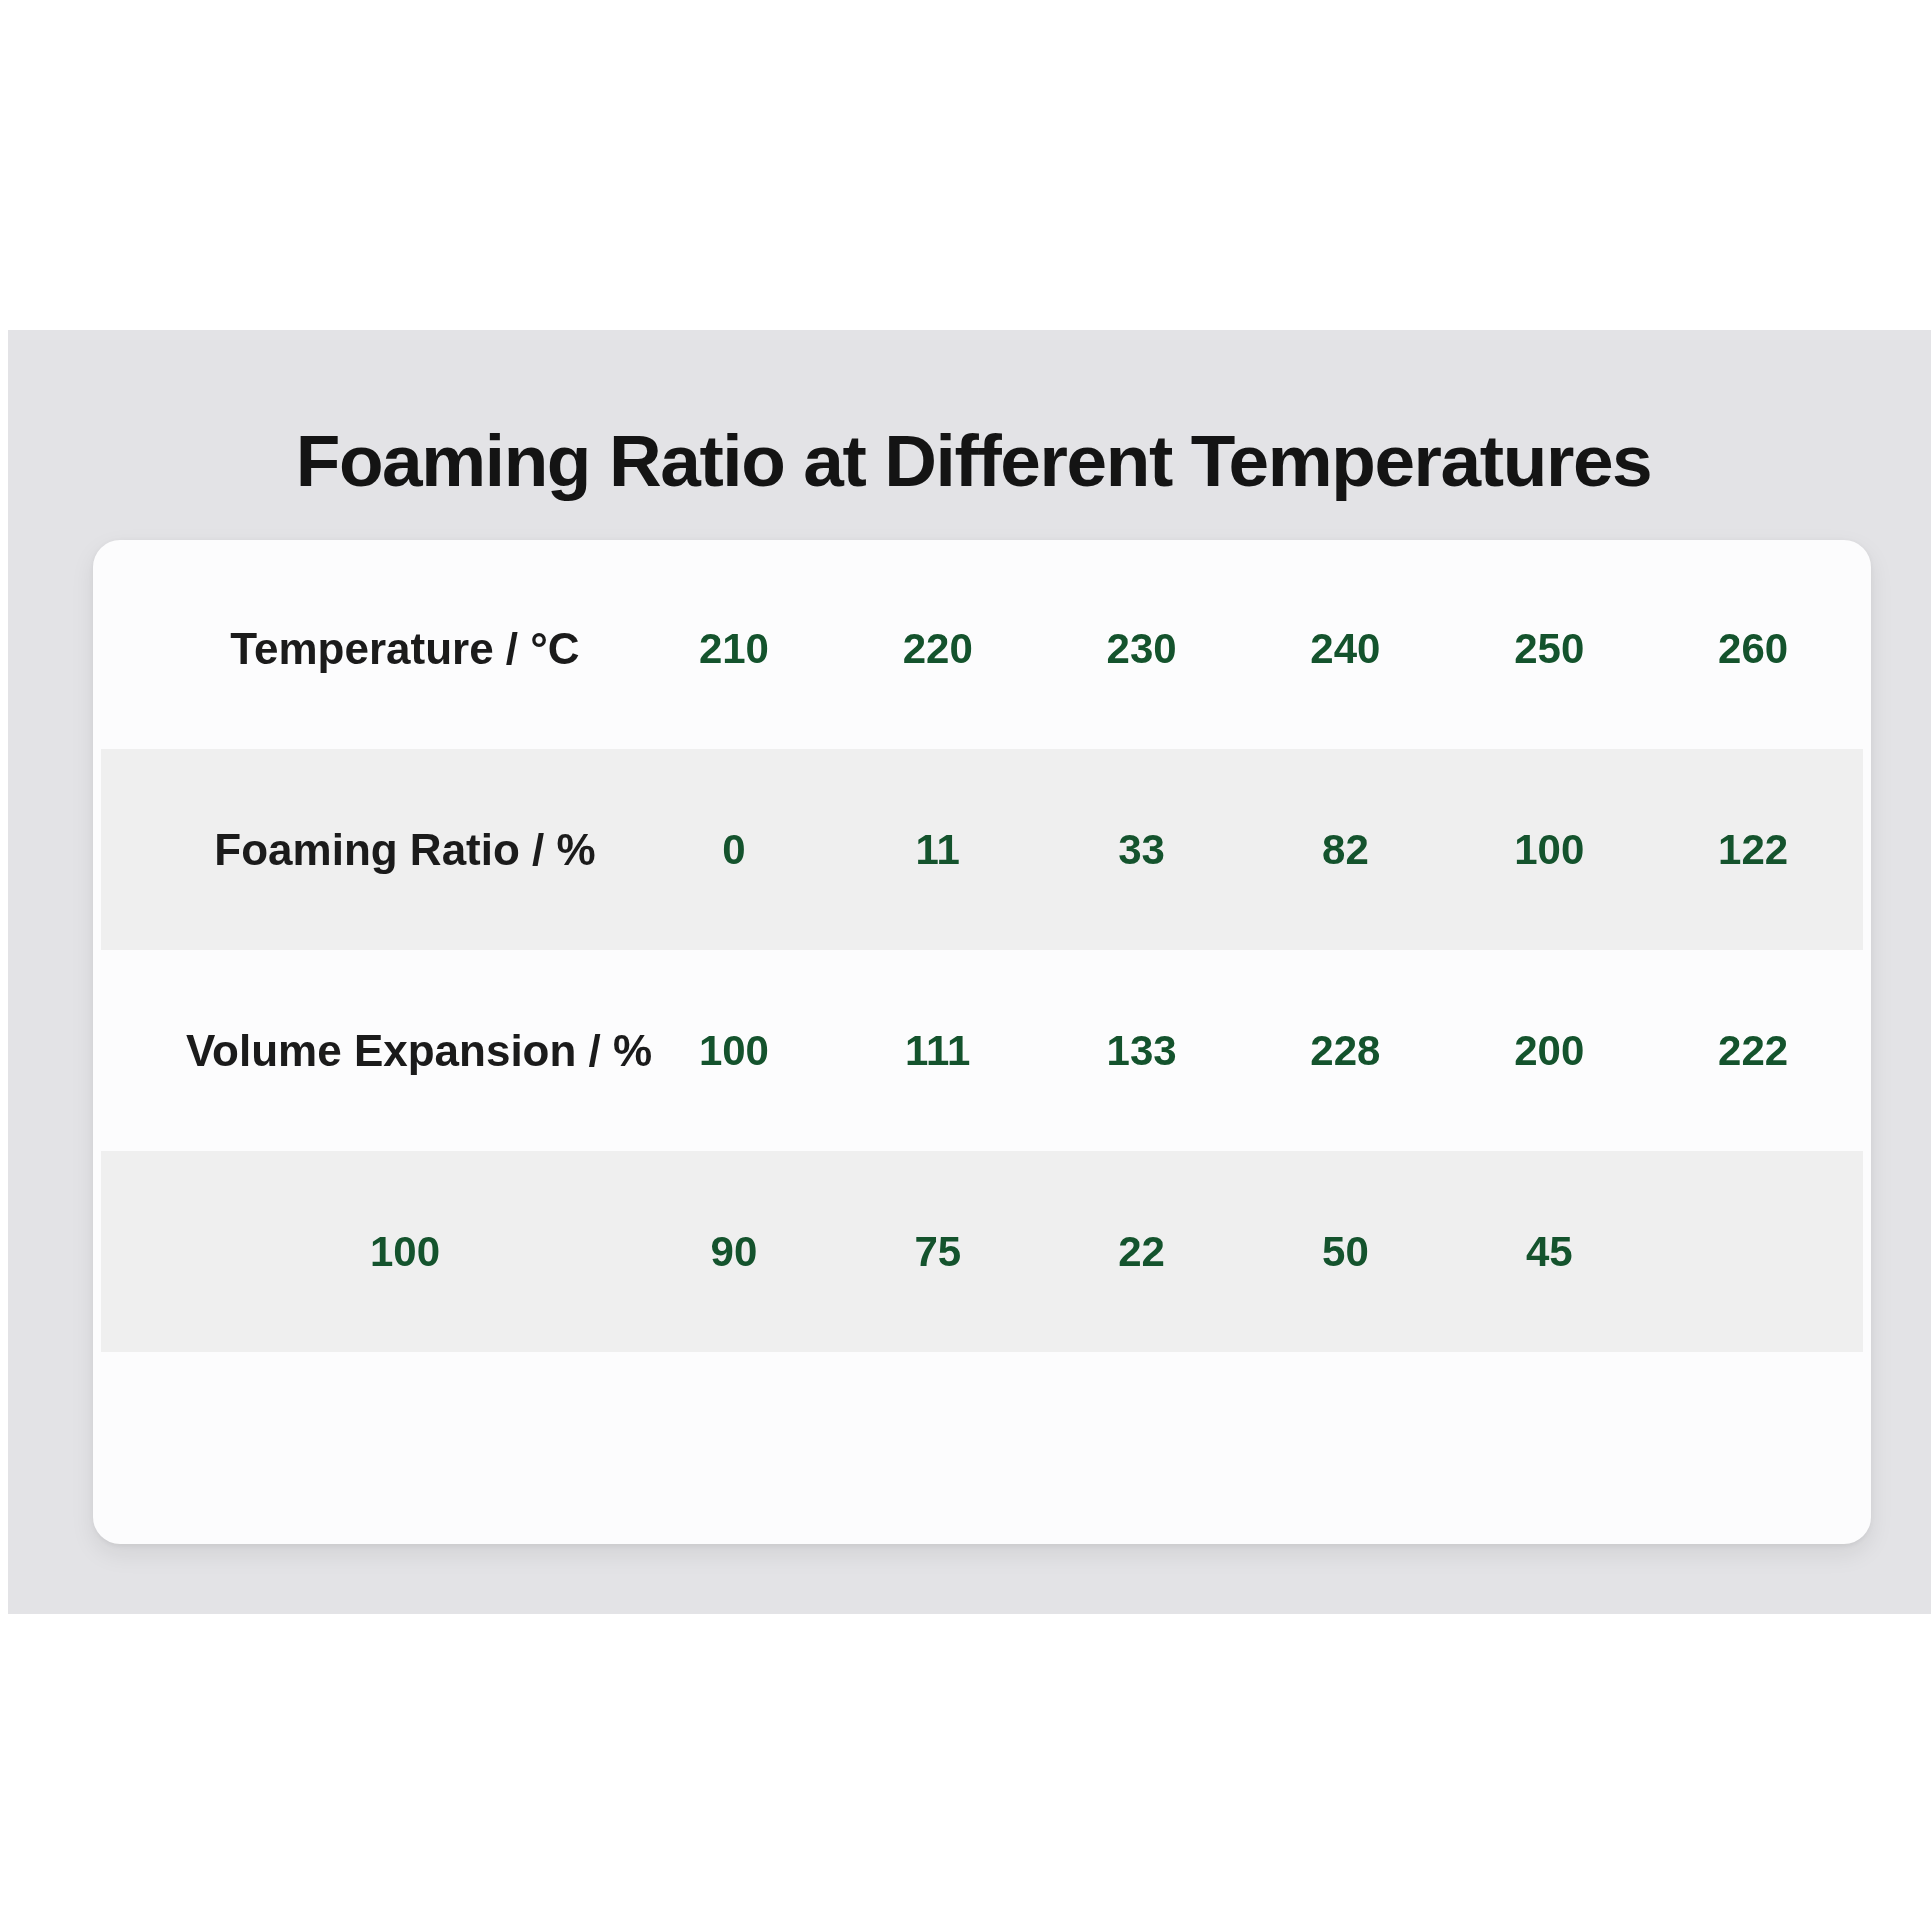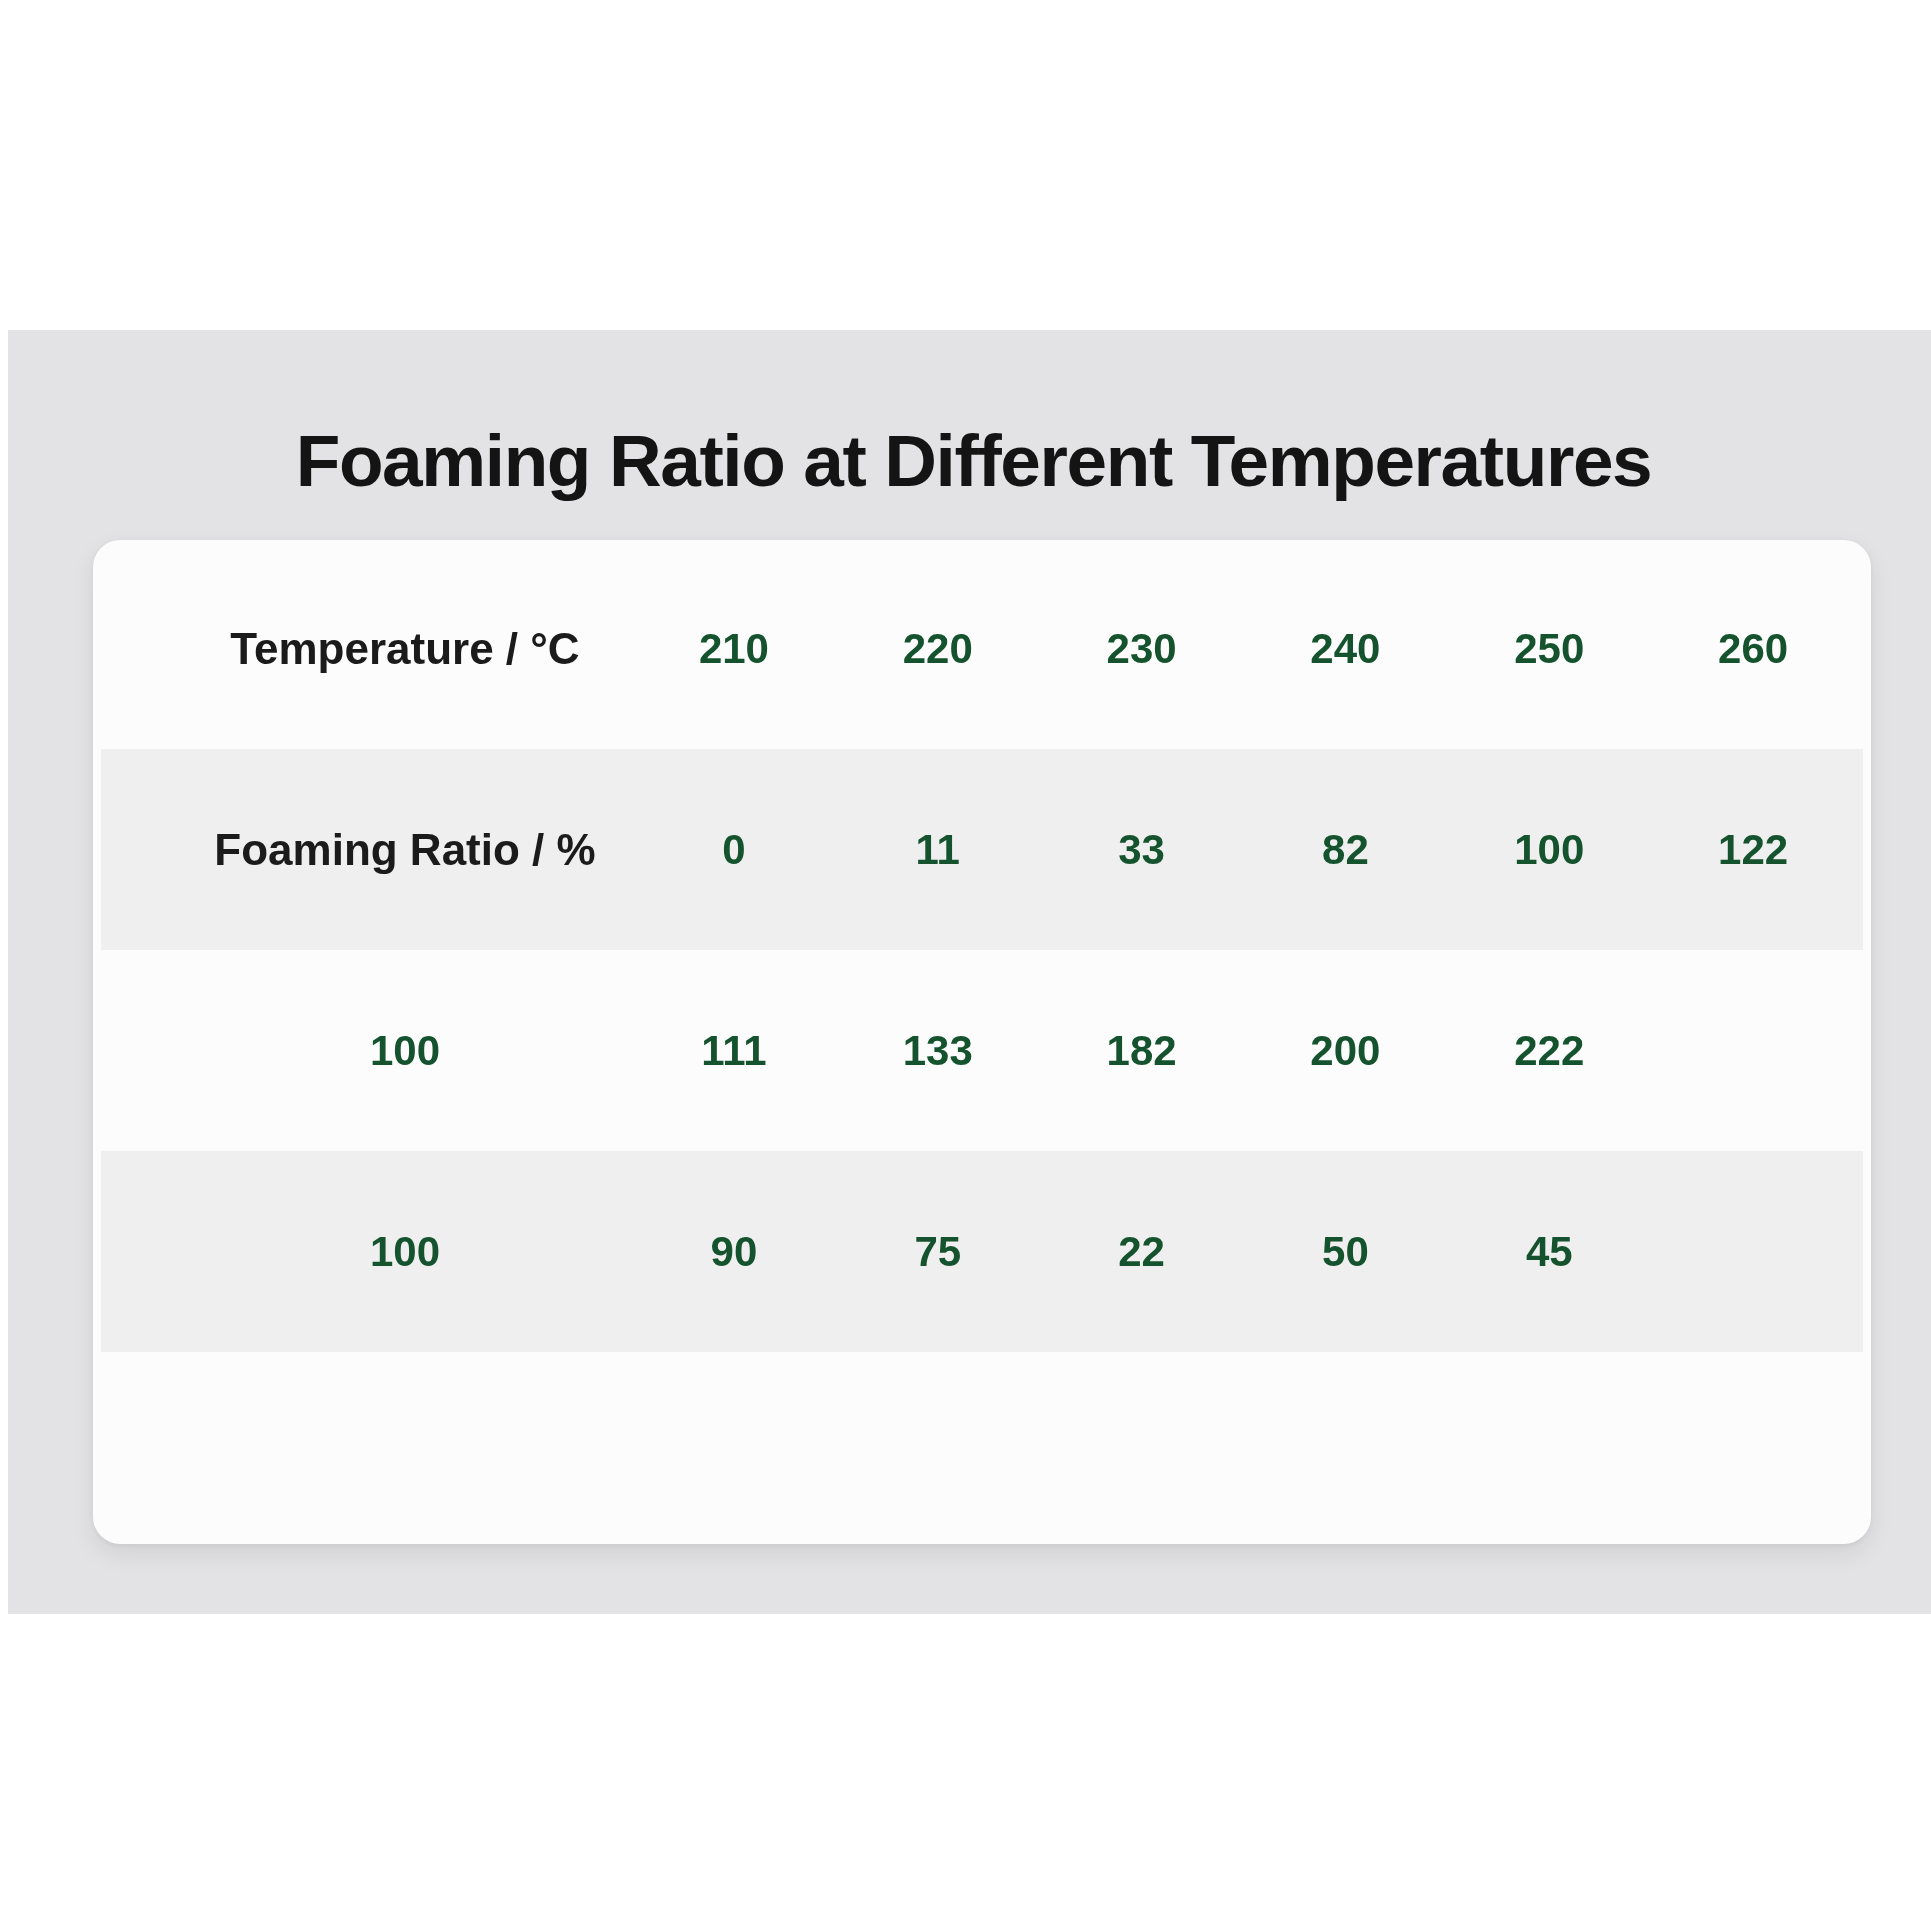--- a/index.html
+++ b/index.html
@@ -80,24 +80,25 @@
     <div class="row-label">Foaming Ratio / %</div>
     <div class="cell">0</div>
     <div class="cell">11</div>
     <div class="cell">33</div>
     <div class="cell">82</div>
     <div class="cell">100</div>
     <div class="cell">122</div>
   </div>
 
   <div class="row">
+    <div class="row-label">Volume Expansion / %</div>
     <div class="cell">100</div>
     <div class="cell">111</div>
     <div class="cell">133</div>
-    <div class="cell">182</div>
+    <div class="cell">228</div>
     <div class="cell">200</div>
     <div class="cell">222</div>
   </div>
 
   <div class="row">
     <div class="cell">100</div>
     <div class="cell">90</div>
     <div class="cell">75</div>
     <div class="cell">22</div>
     <div class="cell">50</div>

